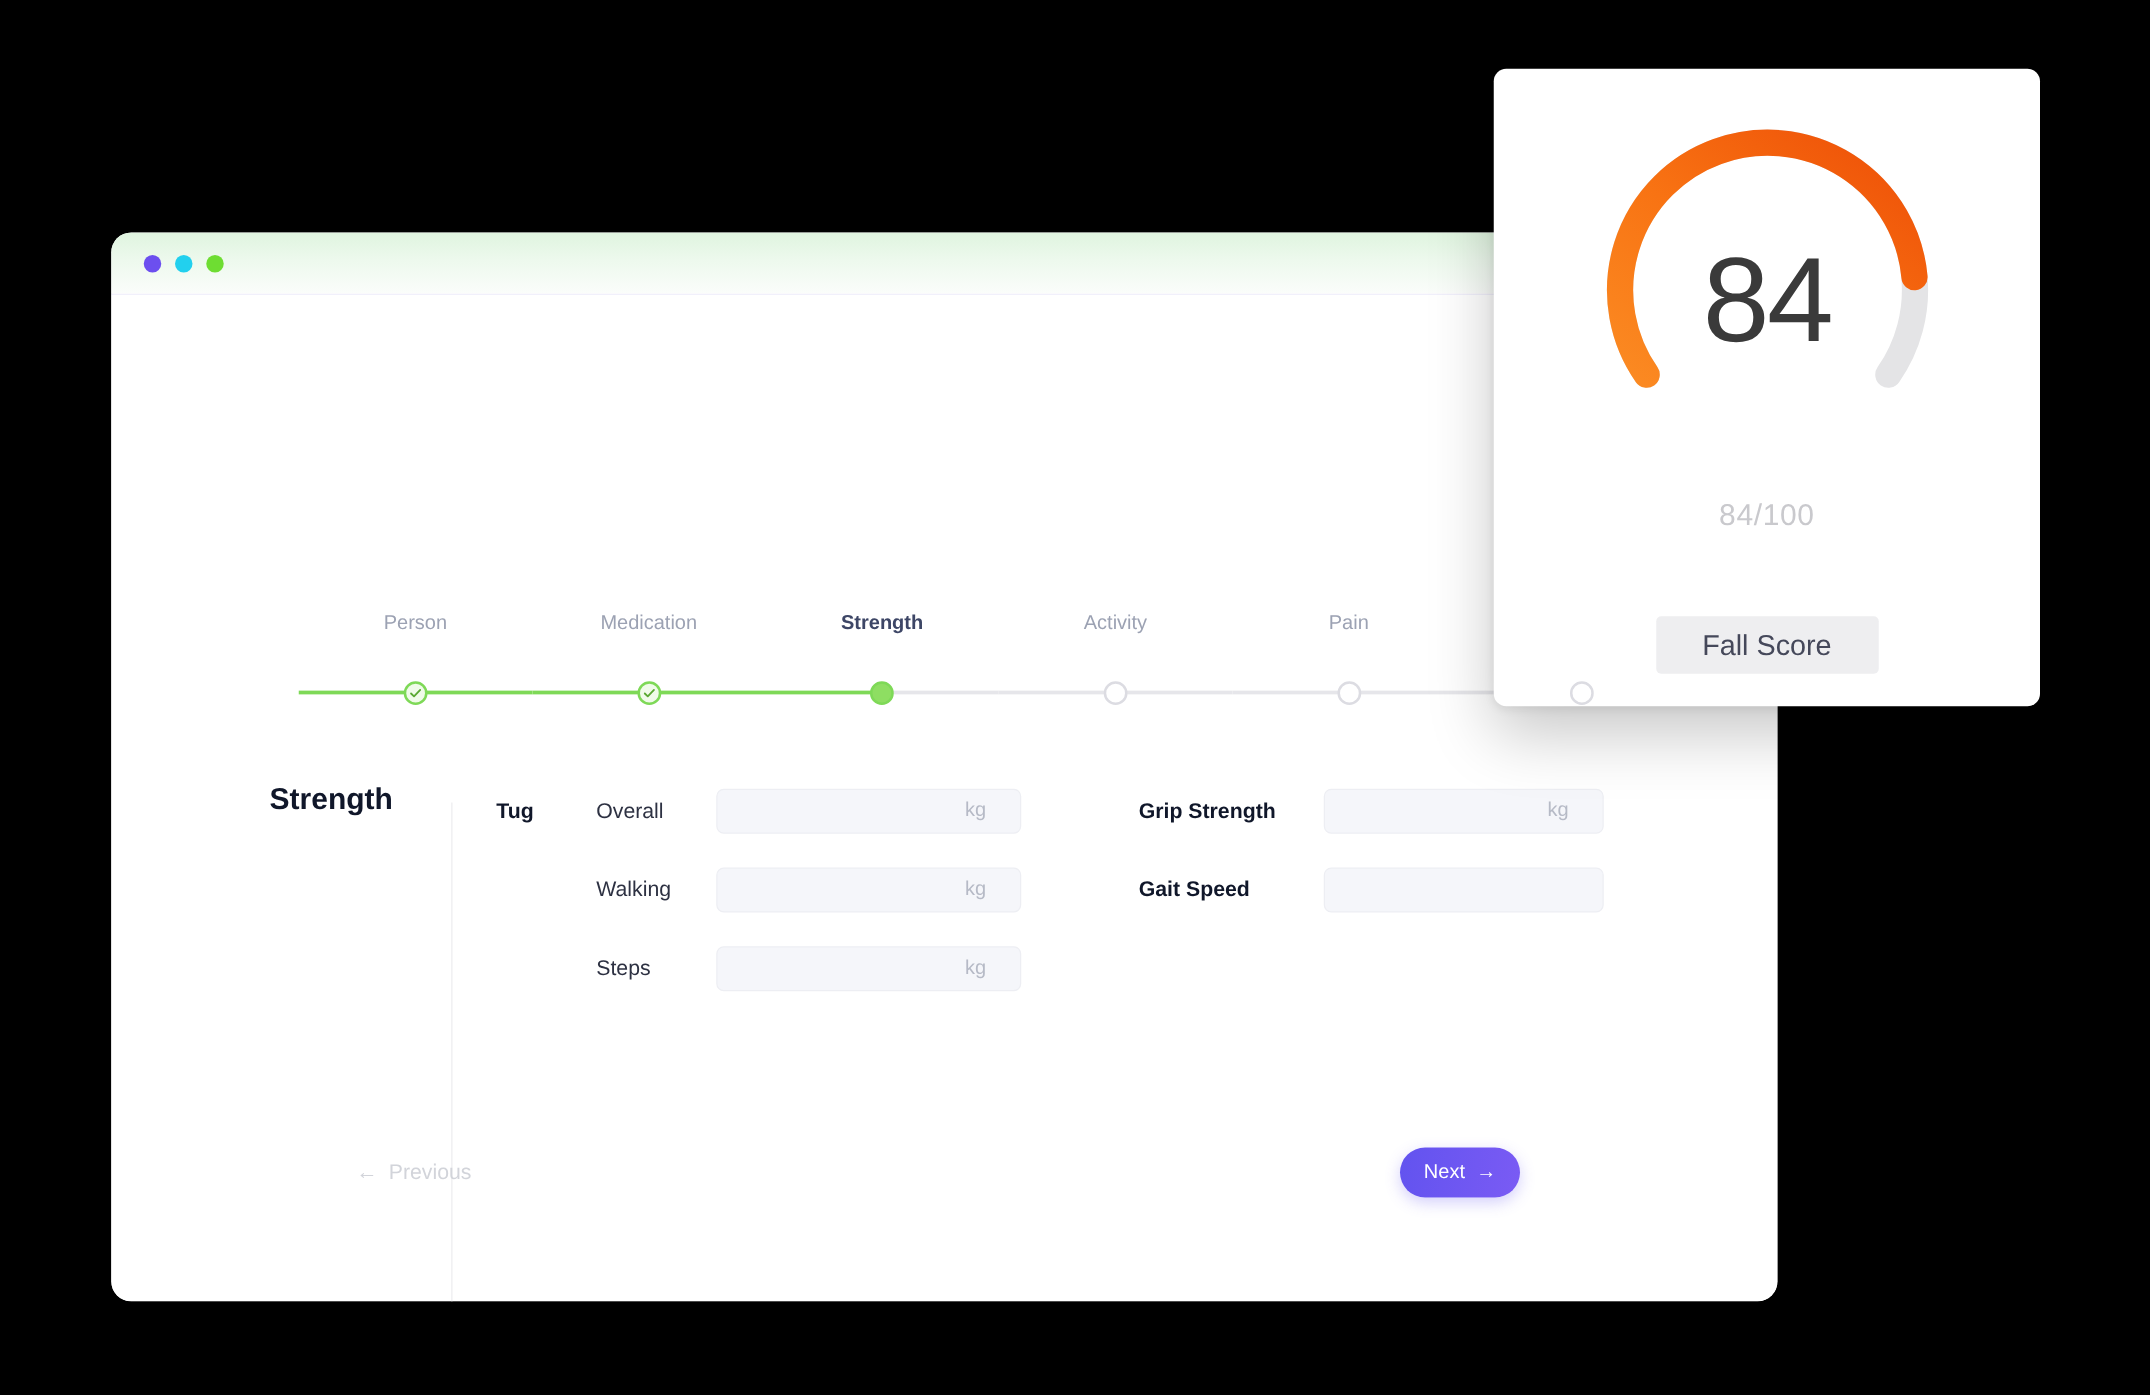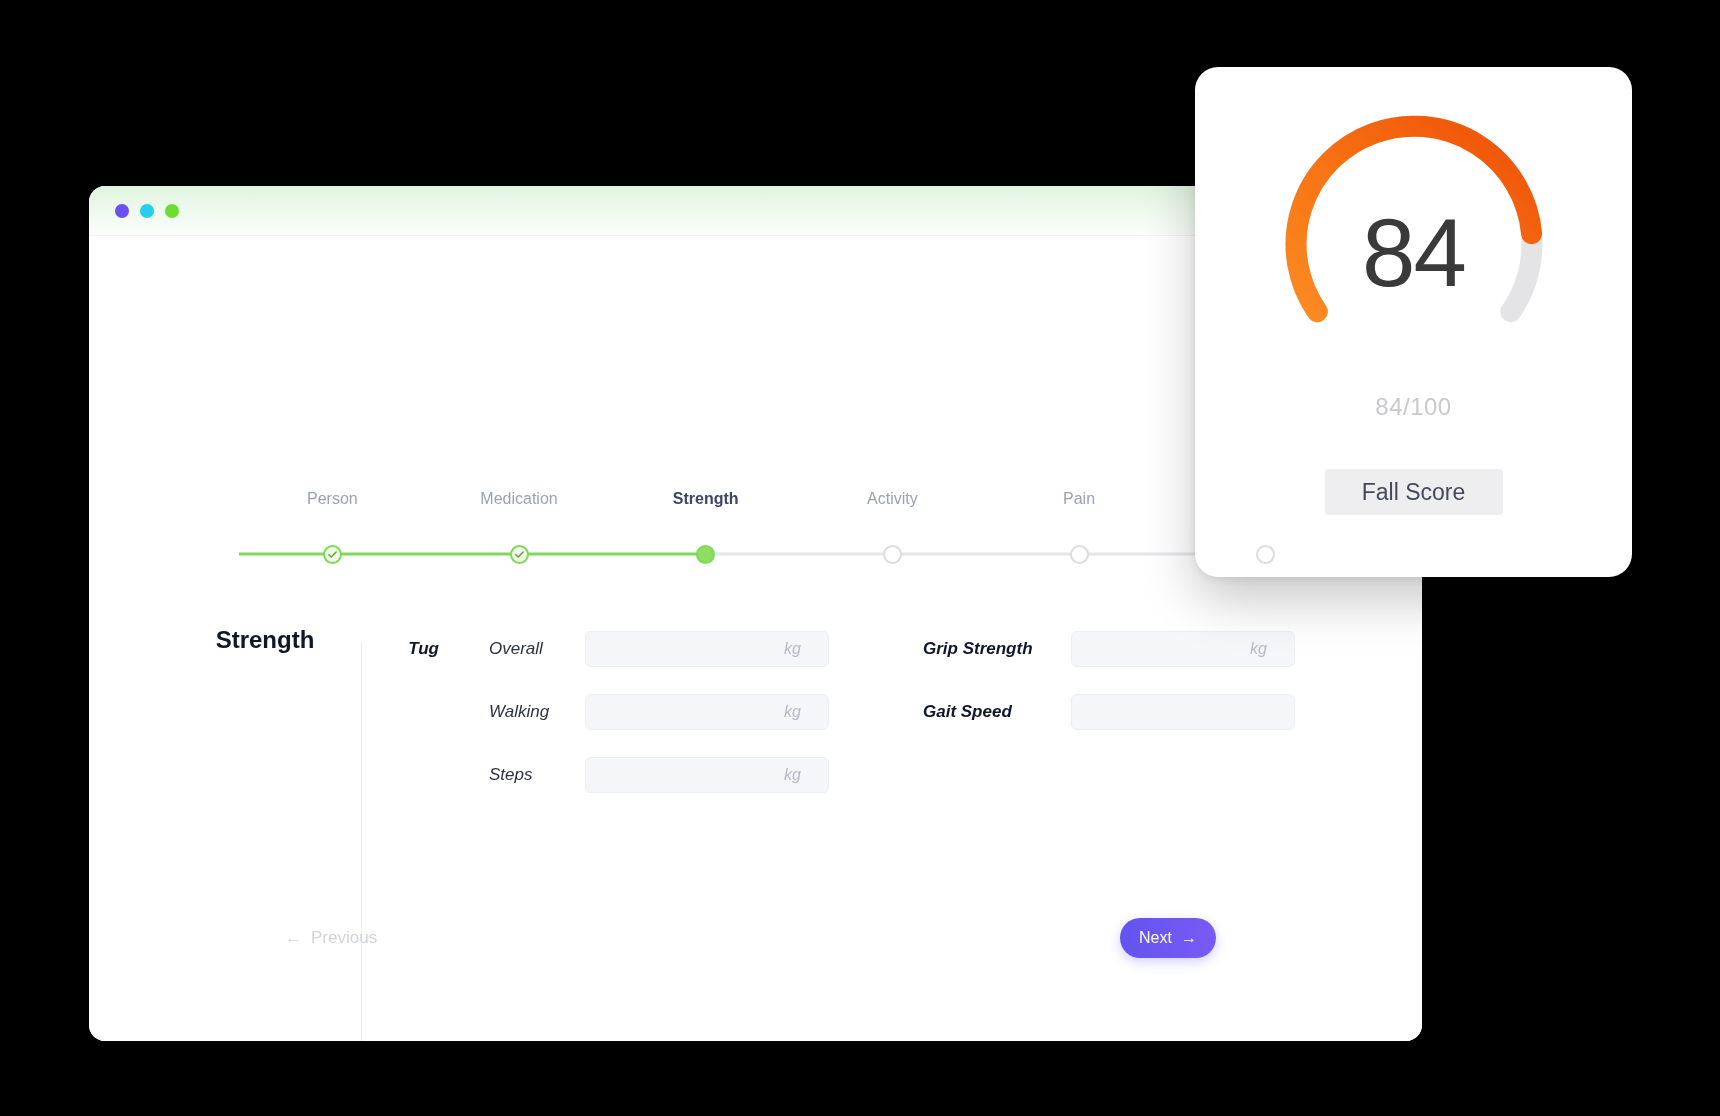--- a/index.html
+++ b/index.html
@@ -161,24 +161,23 @@
     top: 390px;
     width: 160px;
     text-align: center;
     font-size: 24px;
     font-weight: 700;
     color: #10172a;
   }
 
   #form-area {
     position: absolute;
-    left: 290px;
+    left: 278px;
     top: 384px;
     width: 1000px;
-    font-style: italic;
   }
   .form-row {
     display: flex;
     align-items: center;
     height: 58px;
     margin-bottom: 5px;
   }
   .group-label {
     width: 92px;
     font-size: 17px;
@@ -252,29 +251,30 @@
     border: none;
     cursor: pointer;
     box-shadow: 0 4px 12px rgba(98,83,239,0.28);
     font-family: "Liberation Sans", sans-serif;
   }
 
   
   #score-card {
     position: absolute;
     left: 1195px;
-    top: 67px;
+    top: 55px;
     width: 437px;
     height: 510px;
     background: #ffffff;
-    border-radius: 23px;
+    border-radius: 10px;
     box-shadow: 0 22px 52px rgba(0,0,0,0.22), 0 2px 8px rgba(0,0,0,0.08);
     display: flex;
     flex-direction: column;
     align-items: center;
+    gap: 18px;
   }
   #gauge-wrap {
     position: relative;
     margin-top: 42px;
     width: 290px;
     height: 270px;
   }
   #gauge-wrap svg { display: block; }
   #gauge-value {
     position: absolute;

